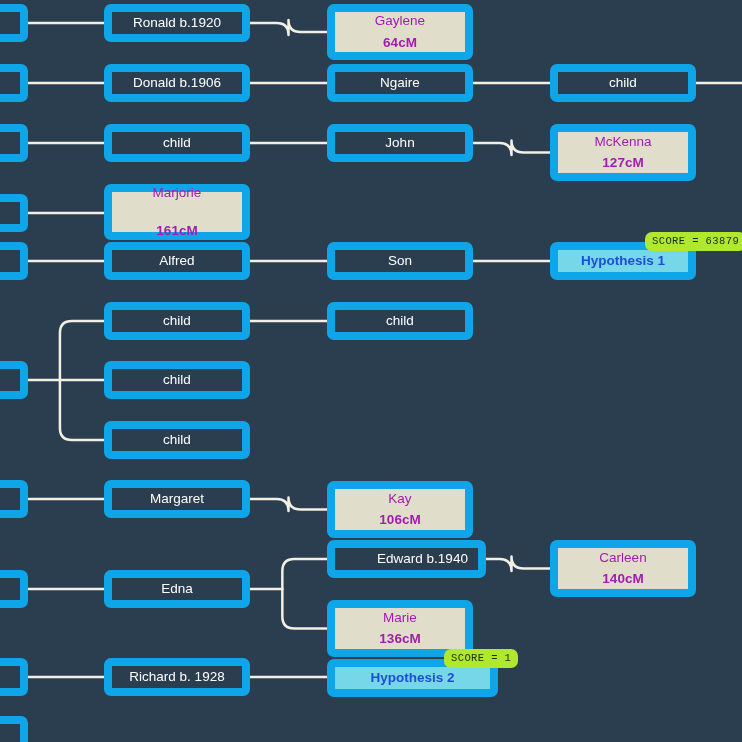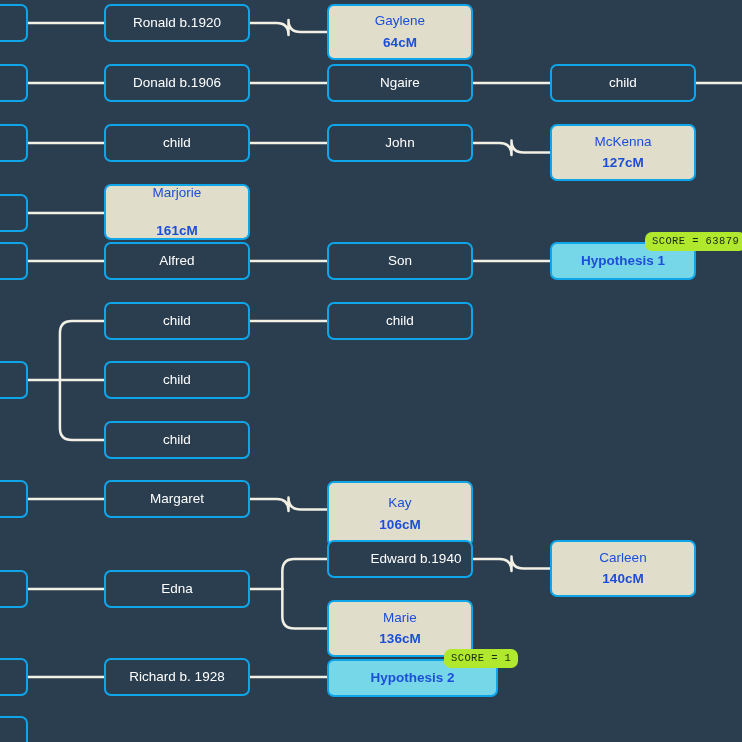--- a/index.html
+++ b/index.html
@@ -14,35 +14,35 @@
     font-family: "Liberation Sans", sans-serif;
   }
   #edges {
     position: absolute; left: 0; top: 0;
     width: 742px; height: 742px;
     pointer-events: none;
   }
   .node {
     position: absolute;
     box-sizing: border-box;
-    border: 2px solid #0ea5e9;
+    border: 8px solid #0ea5e9;
     border-radius: 7px;
     display: flex;
     flex-direction: column;
     align-items: center;
     justify-content: center;
     line-height: 1.35;
   }
   .node.plain {
     background: #2b3e50;
     color: #ffffff;
   }
   .node.match {
     background: #e0decb;
-    color: #1d4ed8;
+    color: #a21caf;
   }
   .node.hypothesis {
     background: #76d7e8;
     color: #1d4ed8;
   }
   .node-name {
     font-size: 13.5px;
     white-space: nowrap;
   }
   .node.hypothesis .node-name { font-weight: bold; }
@@ -151,25 +151,25 @@
     </div>
     <div class="node plain" style="left: 327px; top: 242px; width: 146px; height: 38px;">
       <div class="node-name">Son</div>
     </div>
     <div class="node plain" style="left: 327px; top: 124px; width: 146px; height: 38px;">
       <div class="node-name">John</div>
     </div>
     <div class="node plain" style="left: 327px; top: 302px; width: 146px; height: 38px;">
       <div class="node-name">child</div>
     </div>
-    <div class="node match" style="left: 327px; top: 481px; width: 146px; height: 66px;">
+    <div class="node match" style="left: 327px; top: 481px; width: 146px; height: 57px;">
       <div class="node-name">Kay</div>
       <div class="node-cm">106cM</div>
     </div>
-    <div class="node plain" style="left: 327px; top: 540px; width: 146px; height: 38px; padding-left: 32px;">
+    <div class="node plain" style="left: 327px; top: 540px; width: 159px; height: 38px; padding-left: 32px;">
       <div class="node-name">Edward b.1940</div>
     </div>
     <div class="node match" style="left: 327px; top: 600px; width: 146px; height: 57px;">
       <div class="node-name">Marie</div>
       <div class="node-cm">136cM</div>
     </div>
     <div class="node hypothesis" style="left: 327px; top: 659px; width: 171px; height: 38px;">
       <div class="node-name">Hypothesis 2</div>
     </div>
     <div class="node plain" style="left: 550px; top: 64px; width: 146px; height: 38px;">

